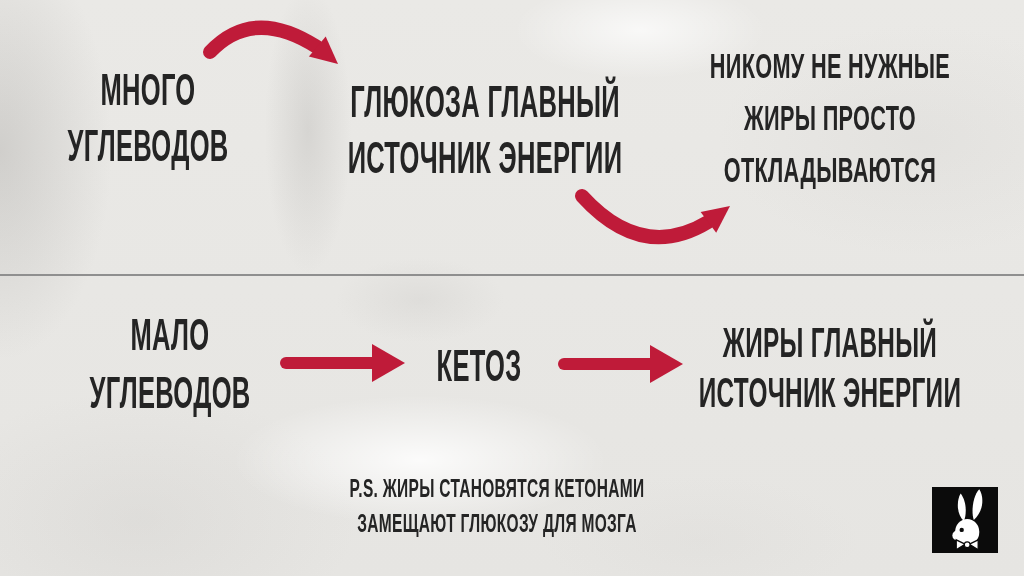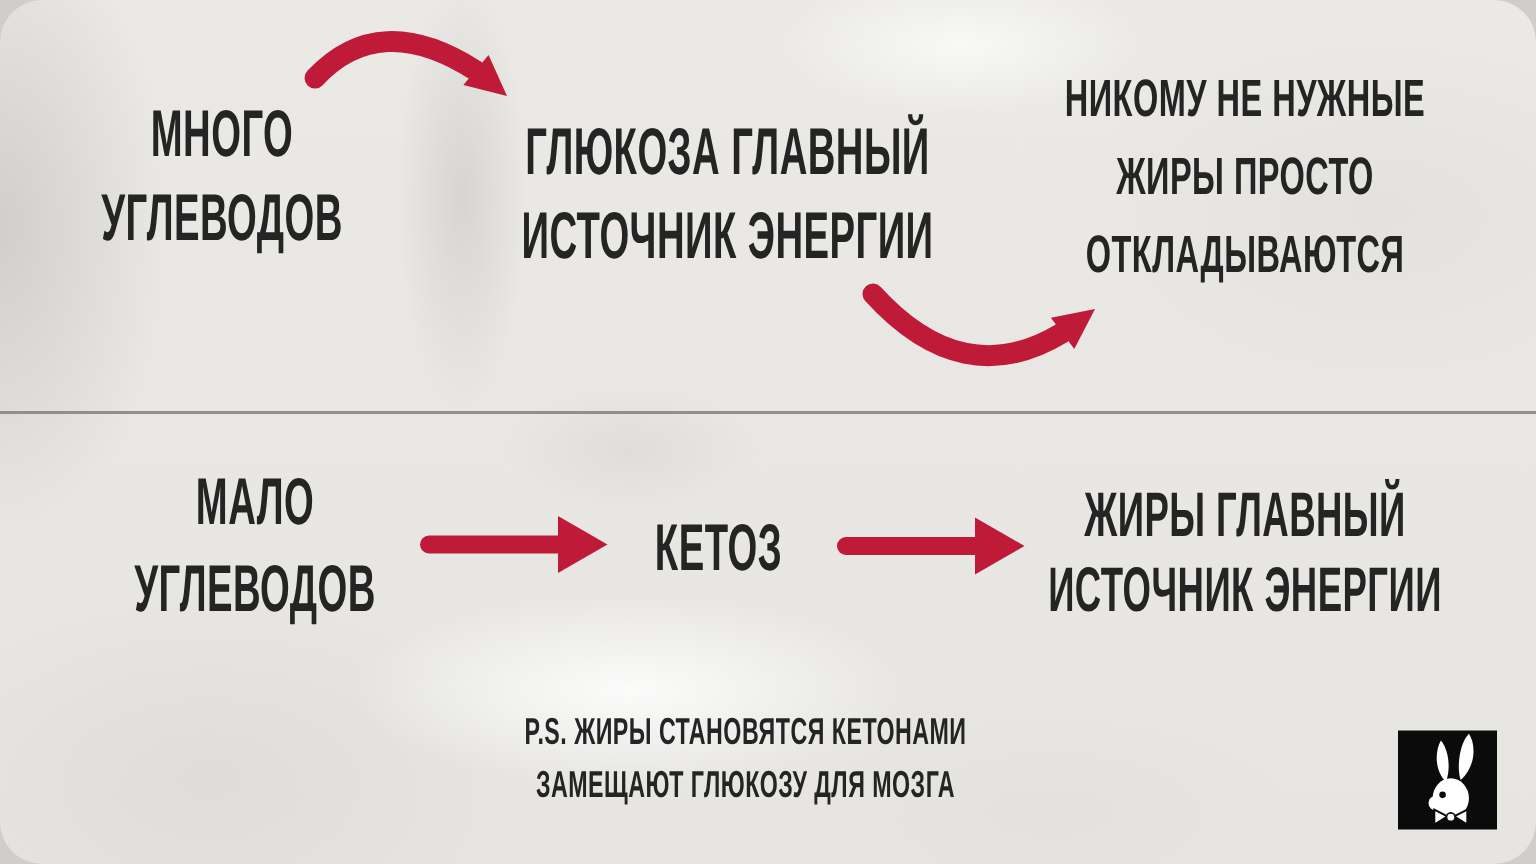--- a/index.html
+++ b/index.html
@@ -17,21 +17,20 @@
       radial-gradient(ellipse 160px 300px at 0px 150px,  rgba(150,148,145,0.30), transparent 70%),
       radial-gradient(ellipse 60px 200px at 308px 130px, rgba(165,163,160,0.28), transparent 72%),
       radial-gradient(ellipse 120px 60px at 420px 300px, rgba(185,183,180,0.20), transparent 70%),
       radial-gradient(ellipse 260px 90px at 420px 460px, rgba(255,255,255,0.85), transparent 72%),
       radial-gradient(ellipse 180px 70px at 640px 30px,  rgba(255,255,255,0.70), transparent 70%),
       radial-gradient(ellipse 280px 160px at 920px 140px,rgba(205,203,200,0.22), transparent 72%),
       radial-gradient(ellipse 300px 180px at 140px 520px,rgba(198,196,193,0.25), transparent 72%),
       radial-gradient(ellipse 220px 90px at 700px 540px, rgba(212,210,207,0.20), transparent 72%),
       linear-gradient(#eae9e6, #e6e5e2);
     font-family: "Liberation Sans", "DejaVu Sans", sans-serif;
-    border-radius: 28px;
   }
   .tb {
     position: absolute;
     font-weight: 700;
     color: var(--ink, #242424);
     text-align: center;
     letter-spacing: 0.5px;
     transform: scaleX(0.58);
     transform-origin: 50% 50%;
     white-space: nowrap;

